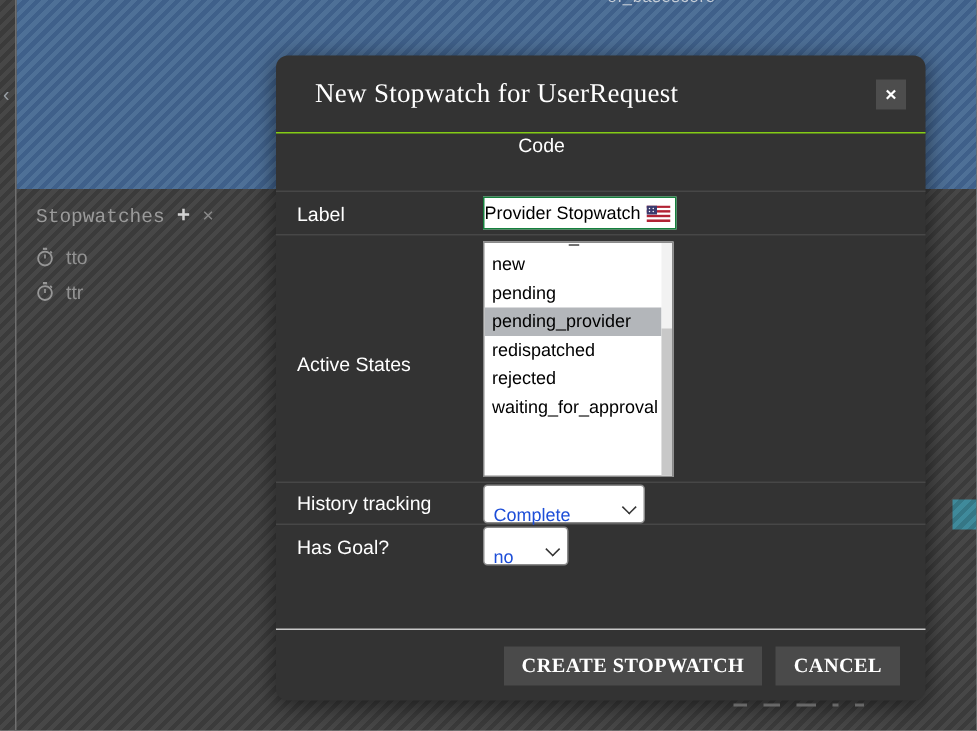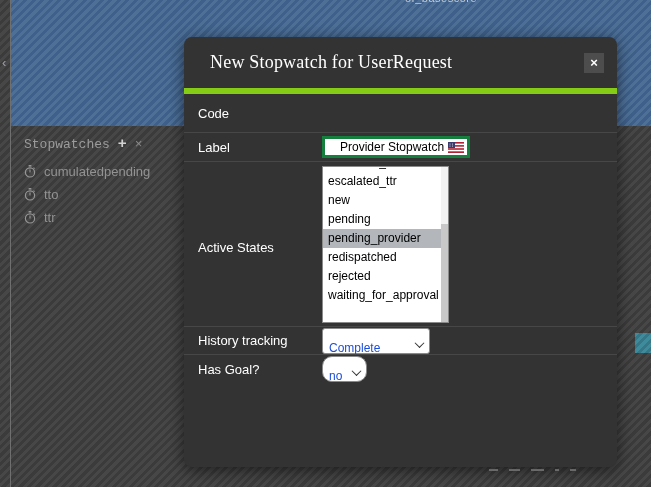--- a/index.html
+++ b/index.html
@@ -32,44 +32,44 @@
   .sb-item svg{flex:0 0 auto;}
 
   
   .modal{
     position:absolute;left:184px;top:37px;width:433px;height:430px;z-index:5;
     background:#333333;border-radius:8px;box-shadow:0 3px 16px rgba(0,0,0,.55);
     display:flex;flex-direction:column;box-sizing:border-box;
   }
   .modal-header{
     height:51px;flex:0 0 auto;display:flex;align-items:center;
-    padding:0 13px 0 26px;border-bottom:6px solid #84cc16;
+    padding:0 13px 0 26px;border-bottom:1px solid #84cc16;
   }
   .modal-title{flex:1;font-family:"Liberation Serif",serif;font-size:18px;color:#ffffff;letter-spacing:.2px;}
   .modal-close{
     width:20px;height:20px;background:#4d4d4d;color:#ffffff;font-weight:bold;font-size:13px;
     display:flex;align-items:center;justify-content:center;line-height:1;cursor:default;flex:0 0 auto;
   }
   .field-row{display:flex;align-items:center;padding-left:14px;border-bottom:1px solid #474747;flex:0 0 auto;box-sizing:border-box;}
   .field-label{width:124px;flex:0 0 auto;font-size:13px;color:#ffffff;}
-  .row-code{height:39px;}
+  .row-code{height:39px;flex-direction:column;}
   .row-label{height:29px;}
   .row-states{height:165px;align-items:center;}
   .row-states .field-label{padding-top:7px;}
   .row-history{height:28px;}
   .row-goal{height:28px;border-bottom:none;}
   .filler{flex:1 1 auto;}
 
   .text-input{
     height:20px;width:115px;border:1px solid #6e6e6e;background:#fff;color:#000;
     font-family:"Liberation Sans",sans-serif;font-size:12px;padding:0 4px;box-sizing:content-box;
   }
   .input-like{
     display:inline-flex;align-items:center;gap:4px;height:22px;background:#fff;
-    border:3px solid #15803d;padding:0 3px 0 15px;box-sizing:border-box;
+    border:1px solid #15803d;padding:0 3px 0 0;box-sizing:border-box;
   }
   .input-like .val{font-size:12px;color:#000;white-space:nowrap;}
 
   .listbox{
     position:relative;width:127px;height:157px;background:#fff;border:1px solid #8a8a8a;
     box-sizing:border-box;overflow:hidden;
   }
   .as-list{margin-top:-14px;}
   .as-option{
     height:19px;line-height:19px;padding-left:5px;font-size:12px;color:#000;
@@ -78,21 +78,21 @@
   .as-option.selected{background:#b3b6ba;}
   .as-scrollbar{position:absolute;top:0;right:0;bottom:0;width:7px;background:#f2f2f2;}
   .as-thumb{position:absolute;left:0;right:0;top:37%;bottom:0;background:#c8c8c8;}
 
   .select{
     display:inline-flex;justify-content:space-between;
     background:#fff;border:1px solid #8a8a8a;border-radius:3px;height:21px;
     padding:12px 6px;font-size:12px;color:#1d4ed8;box-sizing:border-box;gap:8px;
   }
   .select-history{width:108px;}
-  .select-goal{width:45px;border-radius:10px;}
+  .select-goal{width:57px;}
   .chevron{width:6px;height:6px;border-right:1.6px solid #333;border-bottom:1.6px solid #333;
     transform:rotate(45deg) translate(-1px,-1px);flex:0 0 auto;}
 
   .modal-footer{
     flex:0 0 auto;height:48px;border-top:1px solid #c9c9c9;display:flex;align-items:center;
     justify-content:flex-end;gap:9px;padding-right:17px;box-sizing:border-box;
   }
   .btn{
     height:26px;background:#4a4a4a;border:none;color:#fff;
     font-family:"Liberation Serif",serif;font-weight:bold;font-size:13.5px;
@@ -117,29 +117,20 @@
       <span style="width:6px"></span>
   </div>
 
   <div class="sidebar">
     <div class="sidebar-header">
       <span>Stopwatches</span>
       <span class="sb-plus">+</span>
       <span class="sb-close">×</span>
     </div>
     <div class="sidebar-items" id="sidebar-items">
-        <div class="sb-item">
-          <svg width="12" height="13" viewBox="0 0 12 13" aria-hidden="true">
-            <rect x="4.6" y="0" width="2.8" height="1.6" fill="#979797"></rect>
-            <line x1="9.5" y1="2.6" x2="10.6" y2="3.7" stroke="#979797" stroke-width="1.1"></line>
-            <circle cx="6" cy="7.4" r="4.6" fill="none" stroke="#979797" stroke-width="1.2"></circle>
-            <line x1="6" y1="7.4" x2="6" y2="4.6" stroke="#979797" stroke-width="1.1"></line>
-          </svg>
-          <span>cumulatedpending</span>
-        </div>
         <div class="sb-item">
           <svg width="12" height="13" viewBox="0 0 12 13" aria-hidden="true">
             <rect x="4.6" y="0" width="2.8" height="1.6" fill="#979797"></rect>
             <line x1="9.5" y1="2.6" x2="10.6" y2="3.7" stroke="#979797" stroke-width="1.1"></line>
             <circle cx="6" cy="7.4" r="4.6" fill="none" stroke="#979797" stroke-width="1.2"></circle>
             <line x1="6" y1="7.4" x2="6" y2="4.6" stroke="#979797" stroke-width="1.1"></line>
           </svg>
           <span>tto</span>
         </div>
         <div class="sb-item">
@@ -181,21 +172,20 @@
             <circle cx="4.5" cy="4" r="0.5" fill="#fff"></circle>
         </svg>
       </div>
     </div>
 
     <div class="field-row row-states">
       <div class="field-label">Active States</div>
       <div class="listbox">
         <div class="as-list" id="active-states-list">
             <div class="as-option">escalated_tto</div>
-            <div class="as-option">escalated_ttr</div>
             <div class="as-option">new</div>
             <div class="as-option">pending</div>
             <div class="as-option selected">pending_provider</div>
             <div class="as-option">redispatched</div>
             <div class="as-option">rejected</div>
             <div class="as-option">waiting_for_approval</div>
           </div>
         <div class="as-scrollbar">
           <div class="as-thumb"></div>
         </div>
@@ -213,15 +203,19 @@
     <div class="field-row row-goal">
       <div class="field-label">Has Goal?</div>
       <div class="select select-goal">
         <span>no</span>
         <span class="chevron"></span>
       </div>
     </div>
 
     <div class="filler"></div>
 
+    <div class="modal-footer">
+      <button class="btn">CREATE STOPWATCH</button>
+      <button class="btn">CANCEL</button>
+    </div>
   </div>
 
 </div>
 
 </body></html>

